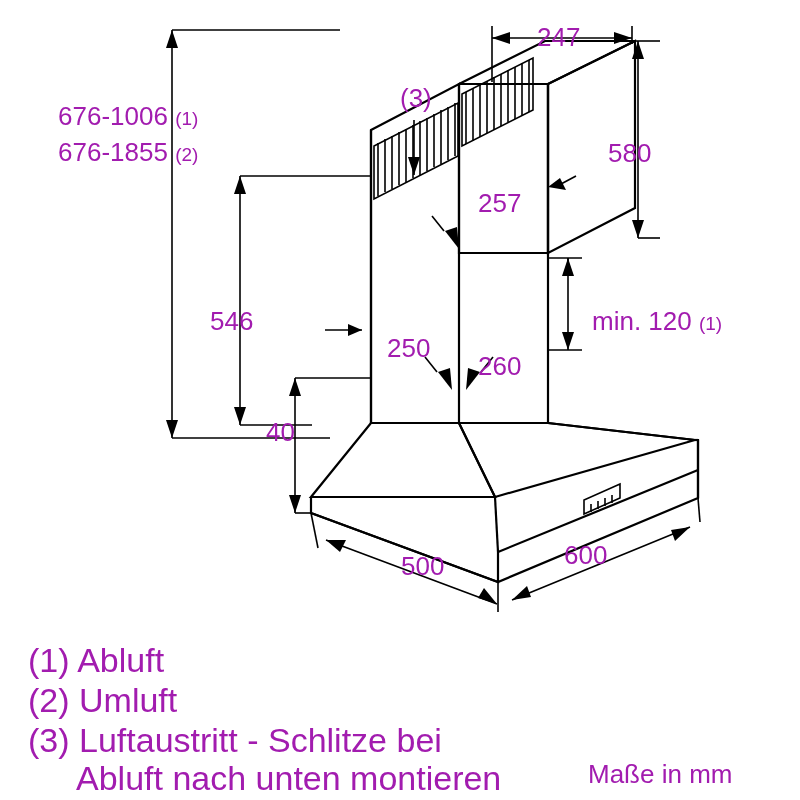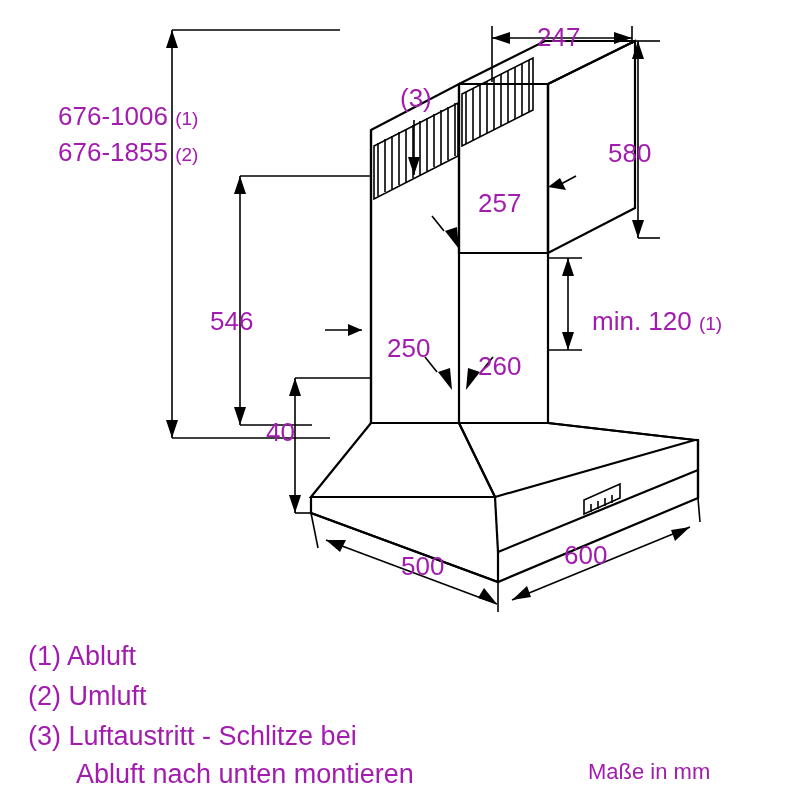--- a/index.html
+++ b/index.html
@@ -33,24 +33,24 @@
     color: #a21caf;
     line-height: 1;
   }
   .dim {
     font-size: 26px;
   }
   .dim-sup {
     font-size: 19px;
   }
   .legend {
-    font-size: 27px;
+    font-size: 34px;
   }
   .units {
-    font-size: 22px;
+    font-size: 26px;
   }
 </style>
 </head>
 <body>
 
 <div id="stage">
 
   <svg id="drawing" viewBox="0 0 800 800">
     <g fill="none" stroke="#000" stroke-width="2.2" stroke-linejoin="miter" stroke-linecap="butt">
 

